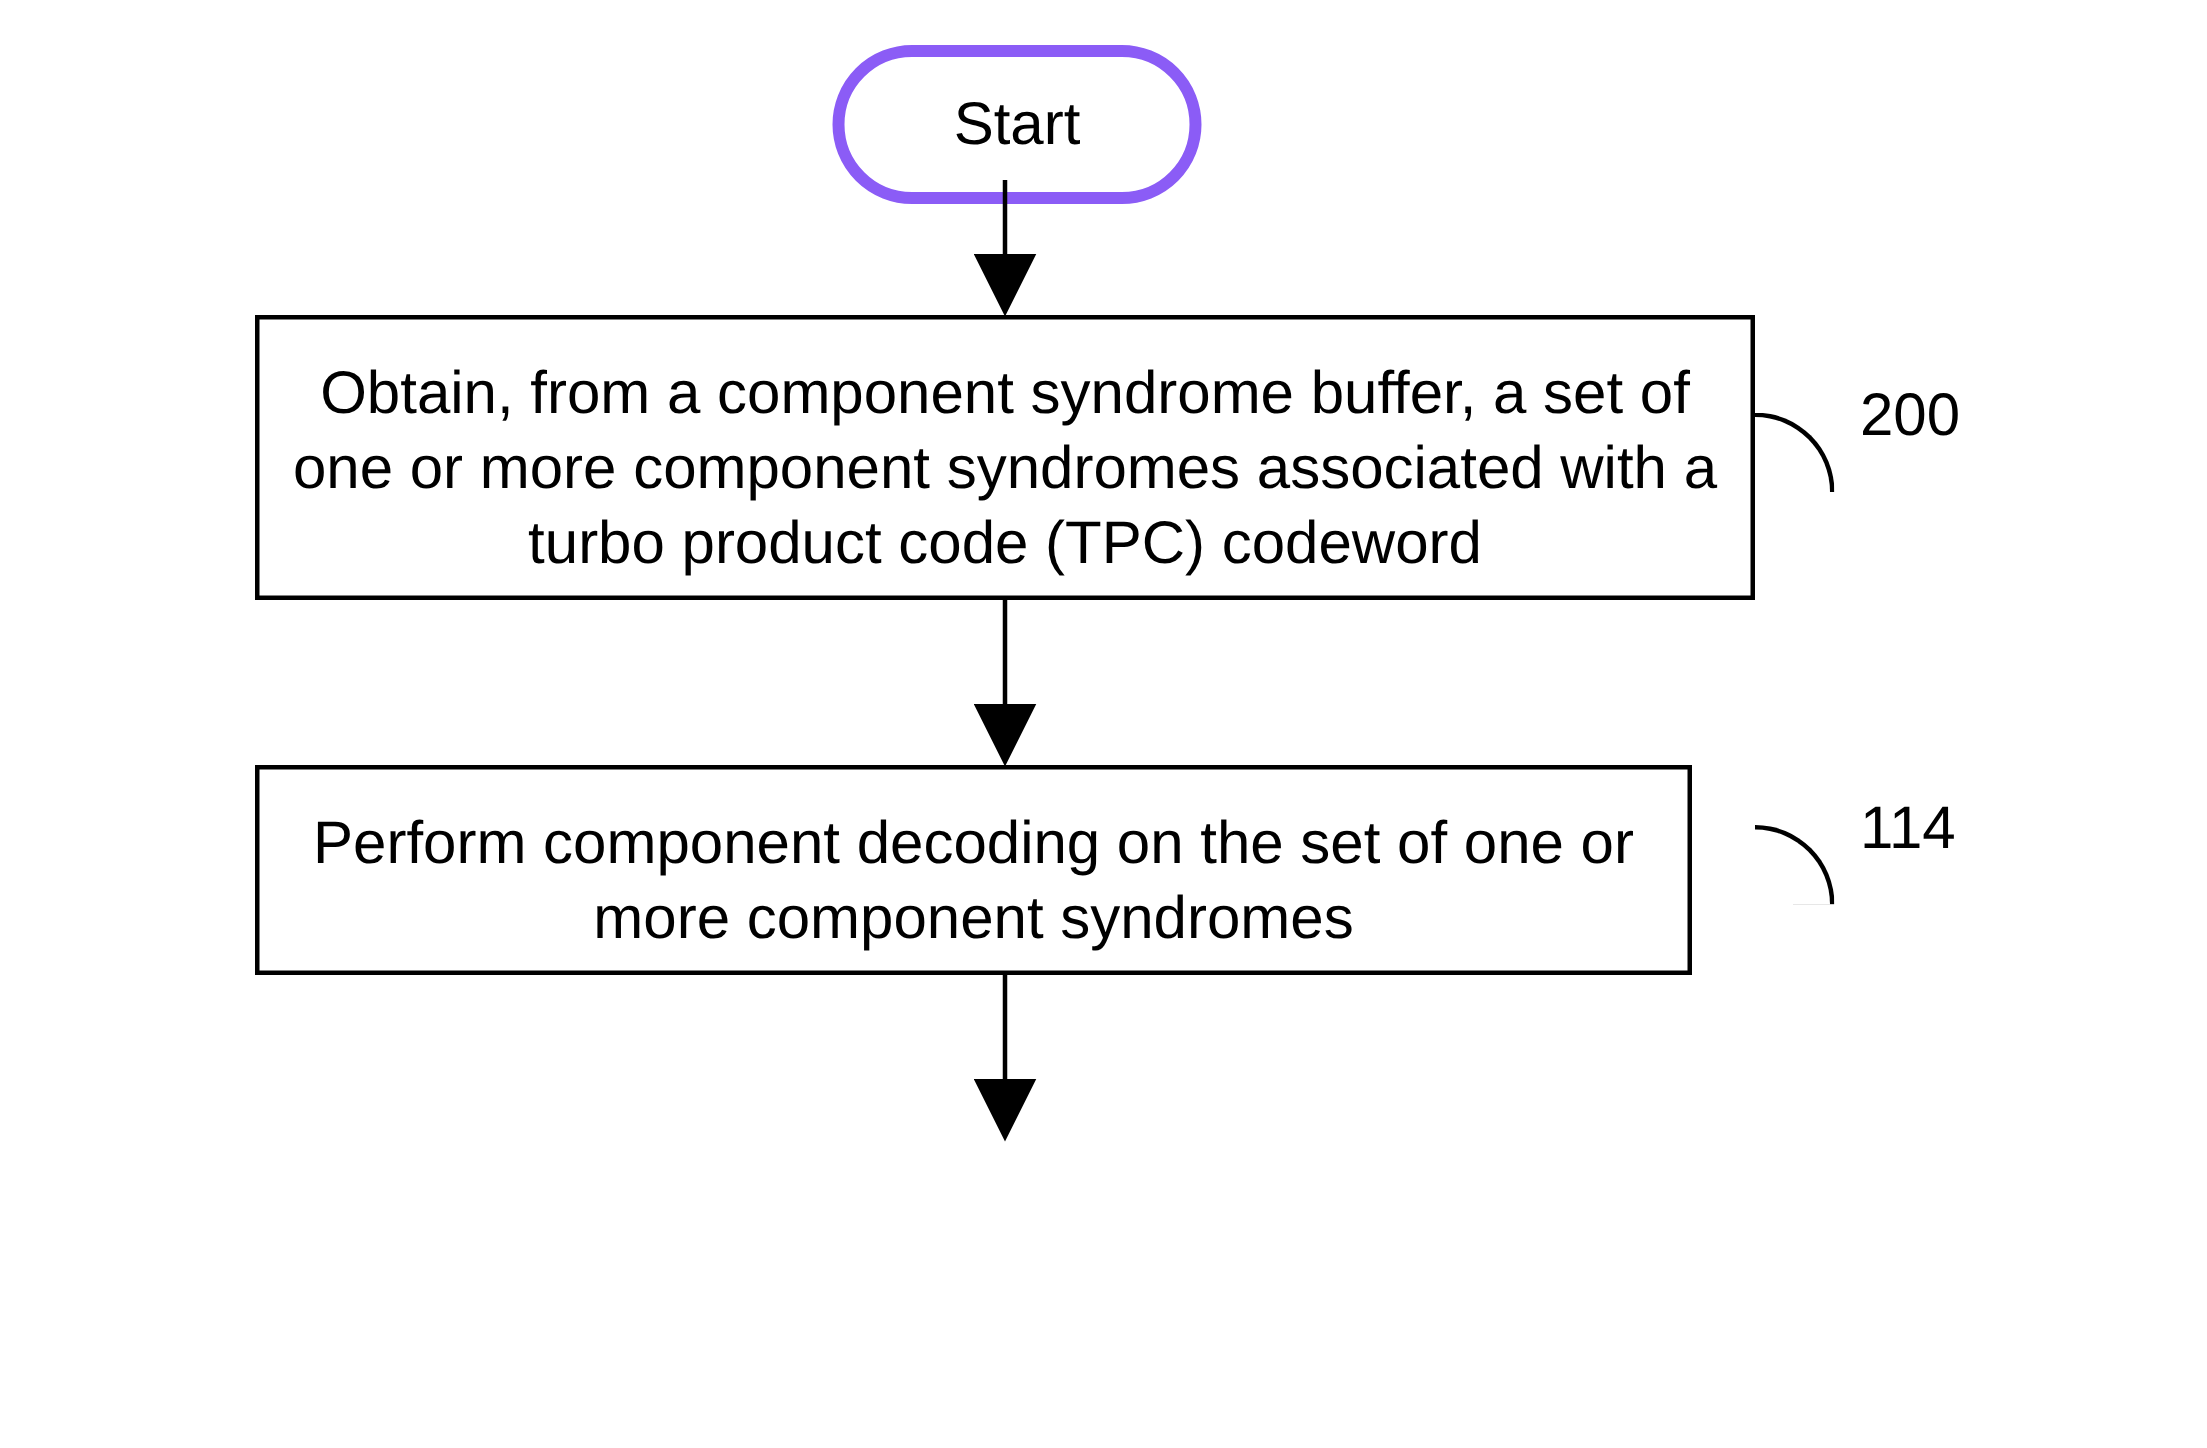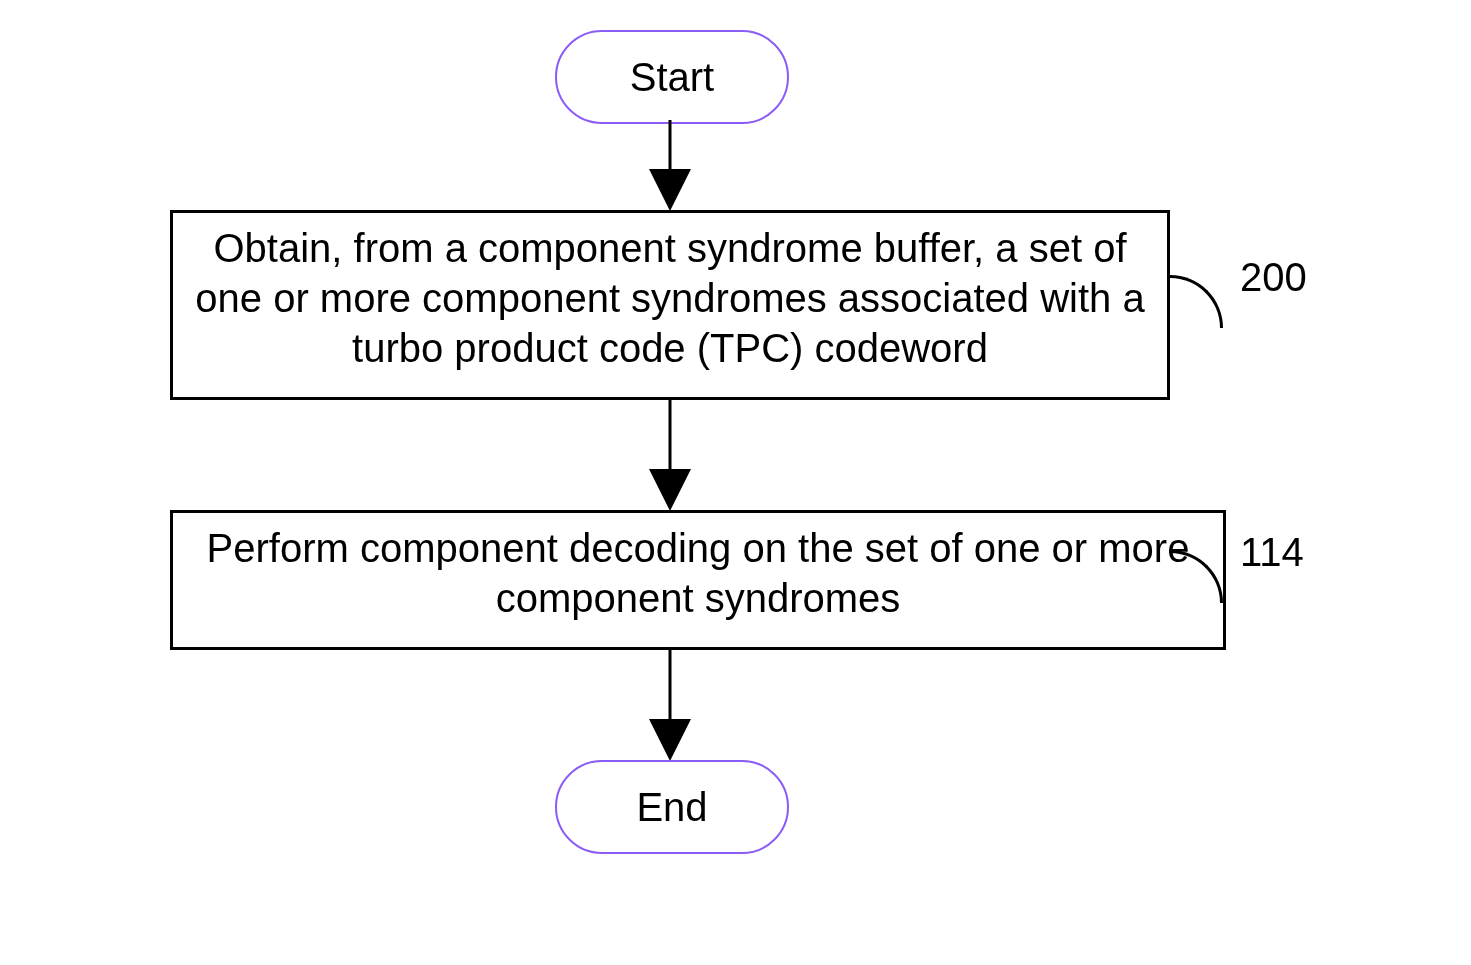--- a/index.html
+++ b/index.html
@@ -10,34 +10,34 @@
     background: #fff;
     font-family: Arial, Helvetica, sans-serif;
   }
   .canvas {
     position: relative;
     width: 1471px;
     height: 965px;
   }
   .terminator {
     position: absolute;
-    border: 2px solid #8b5cf6;
+    border: 8px solid #8b5cf6;
     border-radius: 999px;
     display: flex;
     align-items: center;
     justify-content: center;
     font-size: 40px;
     background: #fff;
   }
   .process {
     position: absolute;
     border: 3px solid #000;
     background: #fff;
     display: flex;
-    align-items: flex-start;
+    align-items: flex-end;
     justify-content: center;
     text-align: center;
     font-size: 40px;
     line-height: 1.25;
     padding: 10px 20px;
     box-sizing: border-box;
   }
   .ref-label {
     position: absolute;
     font-size: 40px;
@@ -80,33 +80,30 @@
 
   <svg class="arrow" style="left:650px; top:400px;" width="40" height="110">
     <defs>
       <marker id="ah2" markerWidth="14" markerHeight="14" refX="7" refY="7" orient="auto">
         <path d="M0,0 L14,7 L0,14 Z" fill="#000"></path>
       </marker>
     </defs>
     <line x1="20" y1="0" x2="20" y2="90" stroke="#000" stroke-width="3" marker-end="url(#ah2)"></line>
   </svg>
 
-  <div class="process" style="left:170px; top:510px; width:1056px; height:140px;">
+  <div class="process" style="left:170px; top:510px; width:958px; height:140px;">
     <span>Perform component decoding on the set of one or more component syndromes</span>
   </div>
 
   <div class="leader" style="left:1170px; top:550px; width:50px; height:50px;"></div>
   <div class="ref-label" style="left:1240px; top:530px;">114</div>
 
   <svg class="arrow" style="left:650px; top:650px;" width="40" height="110">
     <defs>
       <marker id="ah3" markerWidth="14" markerHeight="14" refX="7" refY="7" orient="auto">
         <path d="M0,0 L14,7 L0,14 Z" fill="#000"></path>
       </marker>
     </defs>
     <line x1="20" y1="0" x2="20" y2="90" stroke="#000" stroke-width="3" marker-end="url(#ah3)"></line>
   </svg>
 
-  <div class="terminator" style="left:555px; top:760px; width:230px; height:90px;">
-    <span>End</span>
-  </div>
 
 </div>
 
 </body></html>

